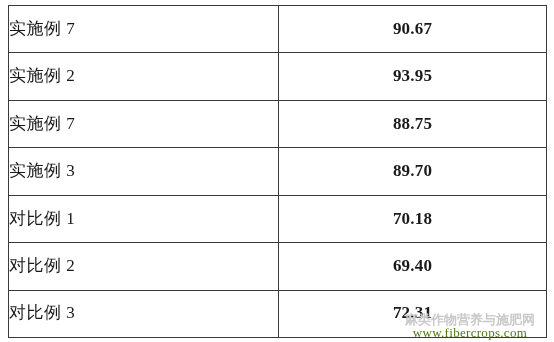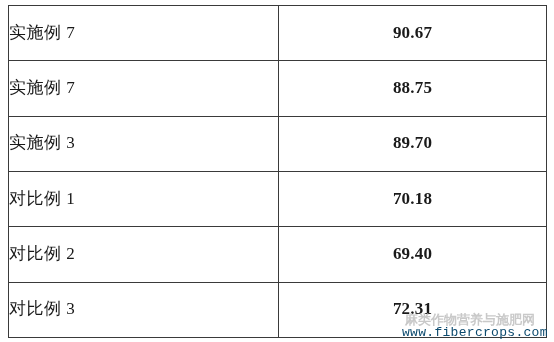--- a/index.html
+++ b/index.html
@@ -71,40 +71,44 @@
     display: block;
     font-family: "DejaVu Sans", sans-serif;
     font-size: 13px;
     font-weight: 700;
     color: #c9c9c9;
     letter-spacing: 0px;
     white-space: nowrap;
   }
   #watermark .wm-url {
     display: block;
-    font-family: Liberation Mono, monospace;
+    font-family: Liberation Serif, serif;
     font-size: 13px;
-    color: #0c4a6e;
+    color: #4d7c0f;
     letter-spacing: 0.3px;
     white-space: nowrap;
   }
 </style>
 </head>
 <body>
 
 <div id="patent-table-wrap">
   <table class="patent-table">
     <colgroup>
       <col class="col-label">
       <col class="col-value">
     </colgroup>
     <tbody id="table-body">
         <tr>
           <td class="cell-label">实施例 7</td>
           <td class="cell-value">90.67</td>
+        </tr>
+        <tr>
+          <td class="cell-label">实施例 2</td>
+          <td class="cell-value">93.95</td>
         </tr>
         <tr>
           <td class="cell-label">实施例 7</td>
           <td class="cell-value">88.75</td>
         </tr>
         <tr>
           <td class="cell-label">实施例 3</td>
           <td class="cell-value">89.70</td>
         </tr>
         <tr>

